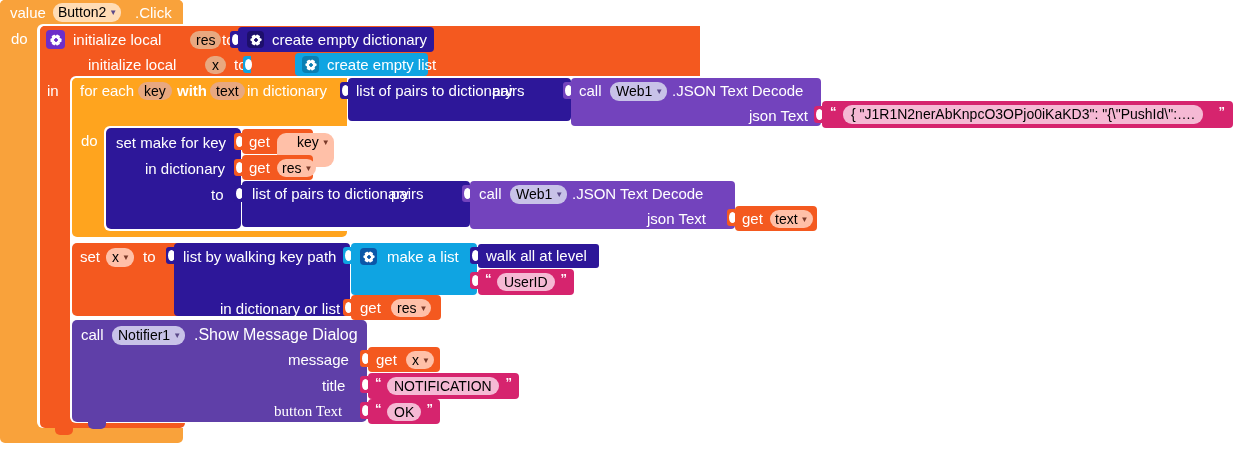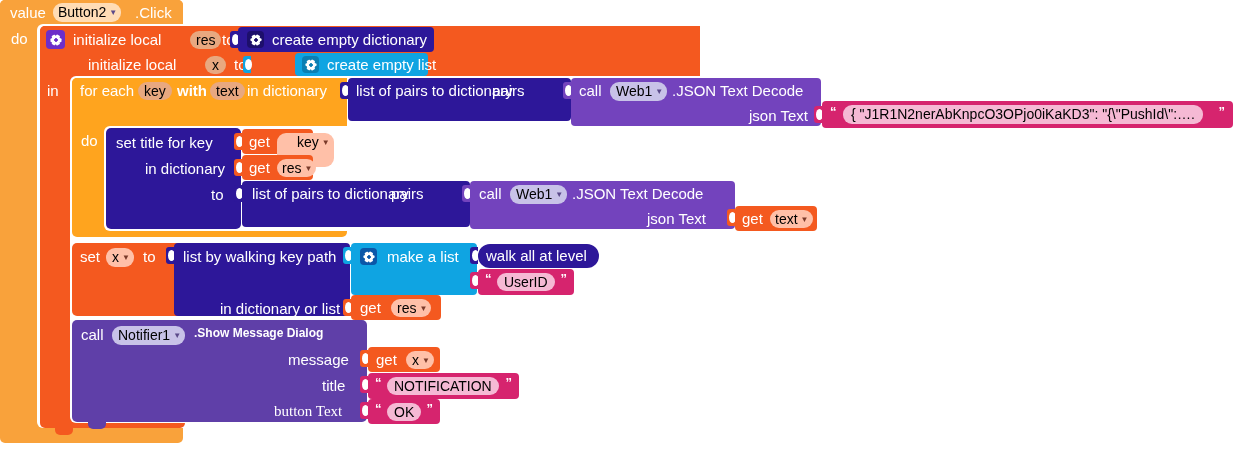--- a/index.html
+++ b/index.html
@@ -125,21 +125,21 @@
 <div class="blk" style="left:822px;top:101px;width:411px;height:27px;background:#d6246e;border-radius:4px;">
   <span class="q" style="position:absolute;left:8px;top:3px;">“</span>
   <span style="position:absolute;left:21px;top:4px;height:19px;line-height:19px;padding:0 8px;background:#f5b9d4;border-radius:9px;color:#000;font-size:14px;max-width:360px;overflow:hidden;">{ "J1R1N2nerAbKnpcO3OPjo0iKaKD3": "{\"PushId\":….</span>
   <span class="q" style="position:absolute;right:8px;top:3px;">”</span>
 </div>
 
 <div class="blk" style="left:104px;top:126px;width:243px;height:105px;background:#ffffff;border-radius:6px 0 0 6px;"></div>
 <div class="lbl" style="left:81px;top:132px;font-size:15px;">do</div>
 
 <div class="blk" style="left:106px;top:128px;width:135px;height:101px;background:#2d1799;border-radius:5px;"></div>
-<div class="lbl" style="left:116px;top:134px;font-size:15px;">set title for key</div>
+<div class="lbl" style="left:116px;top:134px;font-size:15px;">set make for key</div>
 <div class="sock" style="left:234px;top:133px;color:#f4591f;"></div>
 
 <div class="lbl" style="left:145px;top:160px;font-size:15px;">in dictionary</div>
 <div class="sock" style="left:234px;top:159px;color:#f4591f;"></div>
 
 <div class="lbl" style="left:211px;top:186px;font-size:15px;">to</div>
 <div class="sock" style="left:234px;top:185px;color:#2d1799;"></div>
 
 <div class="blk" style="left:242px;top:129px;width:71px;height:25px;background:#f4591f;border-radius:4px;">
   <span style="position:absolute;left:7px;top:4px;font-size:15px;">get</span>
@@ -195,21 +195,21 @@
     <span class="g1"></span>
       <span class="g2"></span>
       <span class="g3"></span>
       <span class="ctr" style="background:#0b57a8;"></span>
   </span>
   <span style="position:absolute;left:36px;top:5px;font-size:15px;">make a list</span>
 </div>
 <div class="sock" style="left:470px;top:247px;color:#2d1799;"></div>
 <div class="sock" style="left:470px;top:272px;color:#d6246e;"></div>
 
-<div class="blk" style="left:478px;top:244px;width:121px;height:24px;background:#2d1799;border-radius:12px;">
+<div class="blk" style="left:478px;top:244px;width:121px;height:24px;background:#2d1799;border-radius:3px;">
   <span style="position:absolute;left:8px;top:3px;font-size:15px;">walk all at level</span>
 </div>
 
 <div class="blk" style="left:478px;top:269px;width:96px;height:26px;background:#d6246e;border-radius:4px;">
   <span class="q" style="position:absolute;left:7px;top:2px;">“</span>
   <span style="position:absolute;left:19px;top:4px;height:18px;line-height:18px;padding:0 7px;background:#f5b9d4;border-radius:9px;color:#000;font-size:14px;">UserID</span>
   <span class="q" style="position:absolute;right:7px;top:2px;">”</span>
 </div>
 
 <div class="blk" style="left:351px;top:295px;width:90px;height:25px;background:#f4591f;border-radius:4px;">
@@ -217,21 +217,21 @@
   <span style="position:absolute;left:40px;top:4px;height:18px;line-height:18px;padding:0 4px 0 6px;background:#ffc0a8;border-radius:9px;color:#000;font-size:14px;">
     <span>res</span><span class="caret dk">▼</span>
   </span>
 </div>
 
 <div class="blk" style="left:72px;top:320px;width:295px;height:102px;background:#5f3fa8;border-radius:5px;"></div>
 <div class="lbl" style="left:81px;top:326px;font-size:15px;">call</div>
 <div class="blk" style="left:112px;top:326px;height:19px;padding:1px 4px 0 6px;background:#c8c2e8;border-radius:9px;color:#000;">
   <span style="font-size:14px;">Notifier1</span><span class="caret">▼</span>
 </div>
-<div class="lbl" style="left:194px;top:326px;font-size:12px;font-weight:bold;">.Show Message Dialog</div>
+<div class="lbl" style="left:194px;top:326px;font-size:16px;">.Show Message Dialog</div>
 
 <div class="lbl" style="left:288px;top:351px;font-size:15px;">message</div>
 <div class="sock" style="left:360px;top:350px;color:#f4591f;"></div>
 <div class="blk" style="left:368px;top:347px;width:72px;height:25px;background:#f4591f;border-radius:4px;">
   <span style="position:absolute;left:8px;top:4px;font-size:15px;">get</span>
   <span style="position:absolute;left:38px;top:4px;height:18px;line-height:18px;padding:0 4px 0 6px;background:#ffc0a8;border-radius:9px;color:#000;font-size:14px;">
     <span>x</span><span class="caret dk">▼</span>
   </span>
 </div>
 

